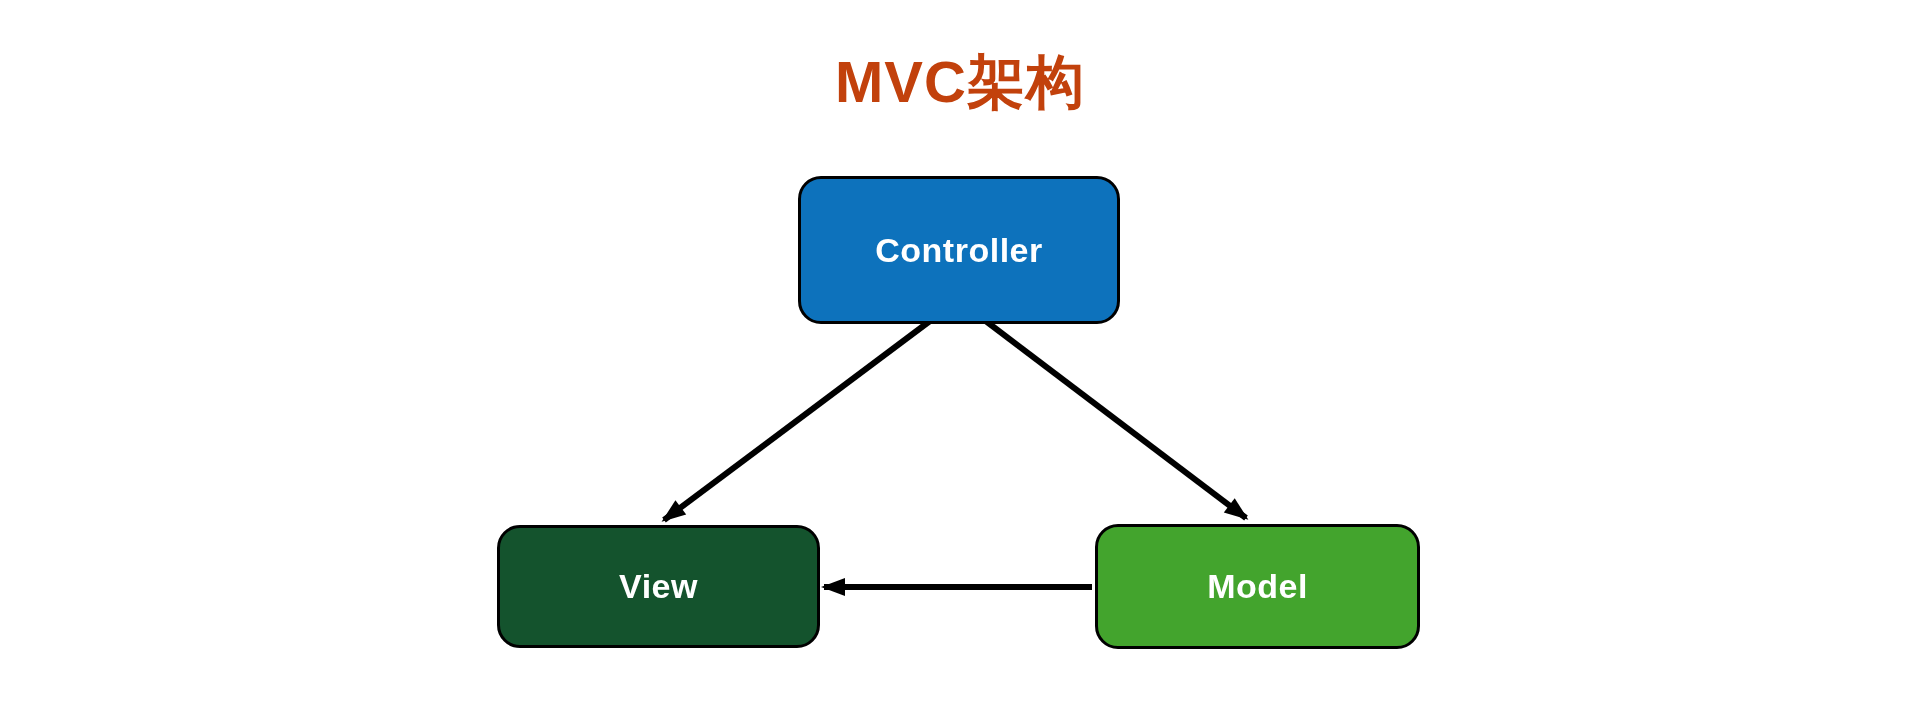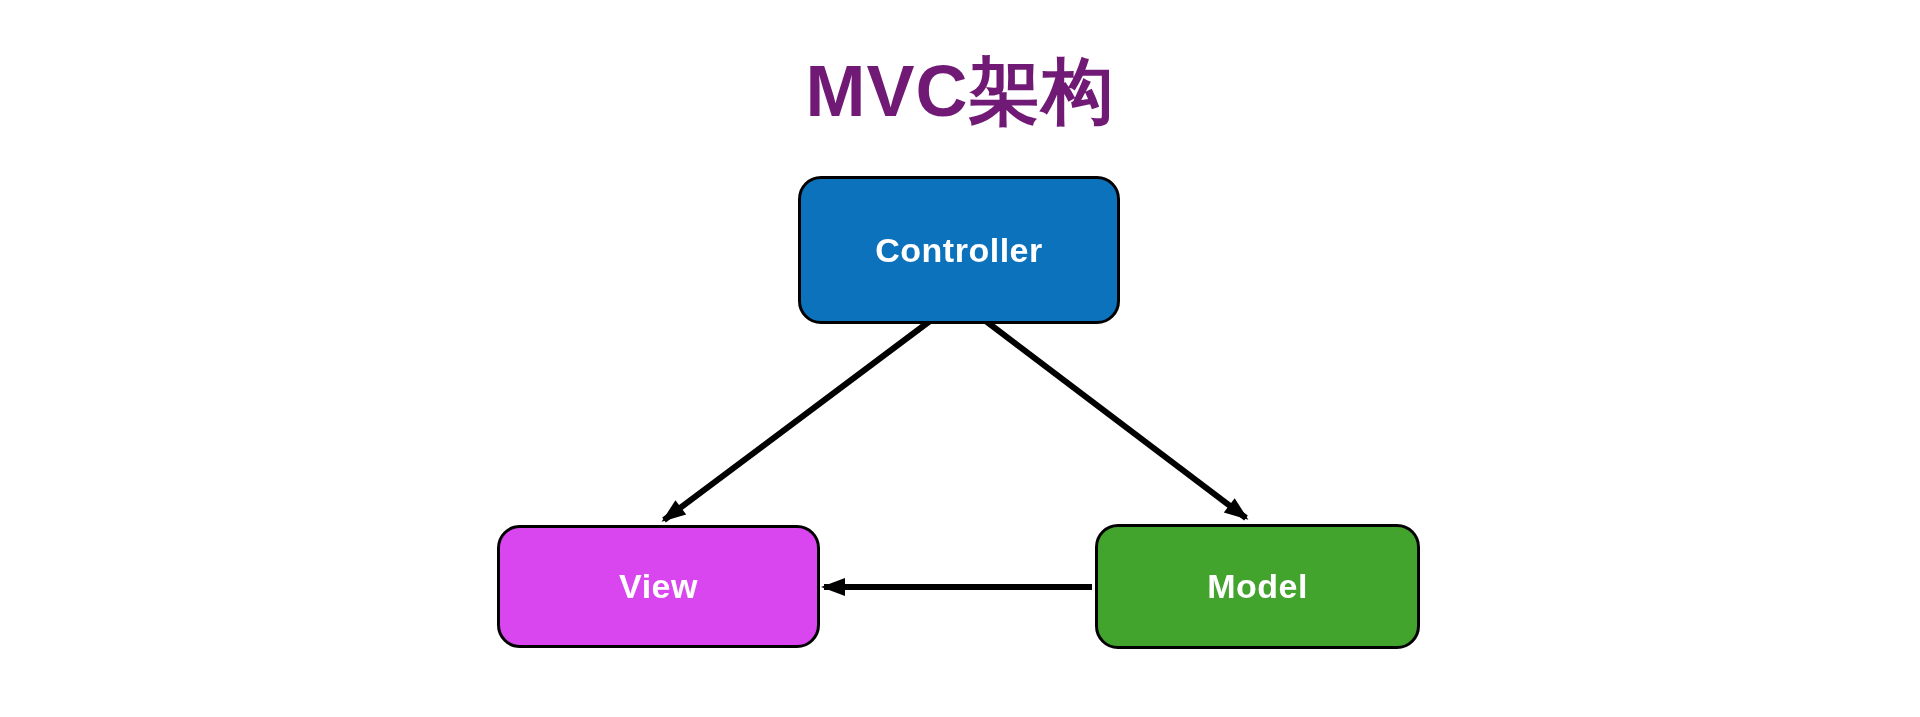--- a/index.html
+++ b/index.html
@@ -14,23 +14,23 @@
     background: #ffffff;
     overflow: hidden;
     font-family: "Liberation Sans", "DejaVu Sans", sans-serif;
   }
   .diagram-title {
     position: absolute;
     top: 44px;
     left: 0;
     width: 1920px;
     text-align: center;
-    font-size: 72px;
+    font-size: 58px;
     font-weight: 700;
-    color: #701a75;
+    color: #c2410c;
     letter-spacing: 1px;
   }
   .edges-layer {
     position: absolute;
     top: 0;
     left: 0;
     width: 1920px;
     height: 717px;
   }
   .node {
@@ -65,21 +65,21 @@
     </defs>
     <line x1="958" y1="300" x2="664" y2="520" stroke="#000000" stroke-width="6" marker-end="url(#arrowhead)"></line>
     <line x1="958" y1="300" x2="1246" y2="518" stroke="#000000" stroke-width="6" marker-end="url(#arrowhead)"></line>
     <line x1="1092" y1="587" x2="824" y2="587" stroke="#000000" stroke-width="6" marker-end="url(#arrowhead)"></line>
   </svg>
 
   <div class="node node-controller" style="background-color: rgb(13, 114, 188);">
     <span>Controller</span>
   </div>
 
-  <div class="node node-view" style="background-color: #d946ef;">
+  <div class="node node-view" style="background-color: #14532d;">
     <span>View</span>
   </div>
 
   <div class="node node-model" style="background-color: rgb(67, 164, 45);">
     <span>Model</span>
   </div>
 
 </div>
 
 </body></html>

